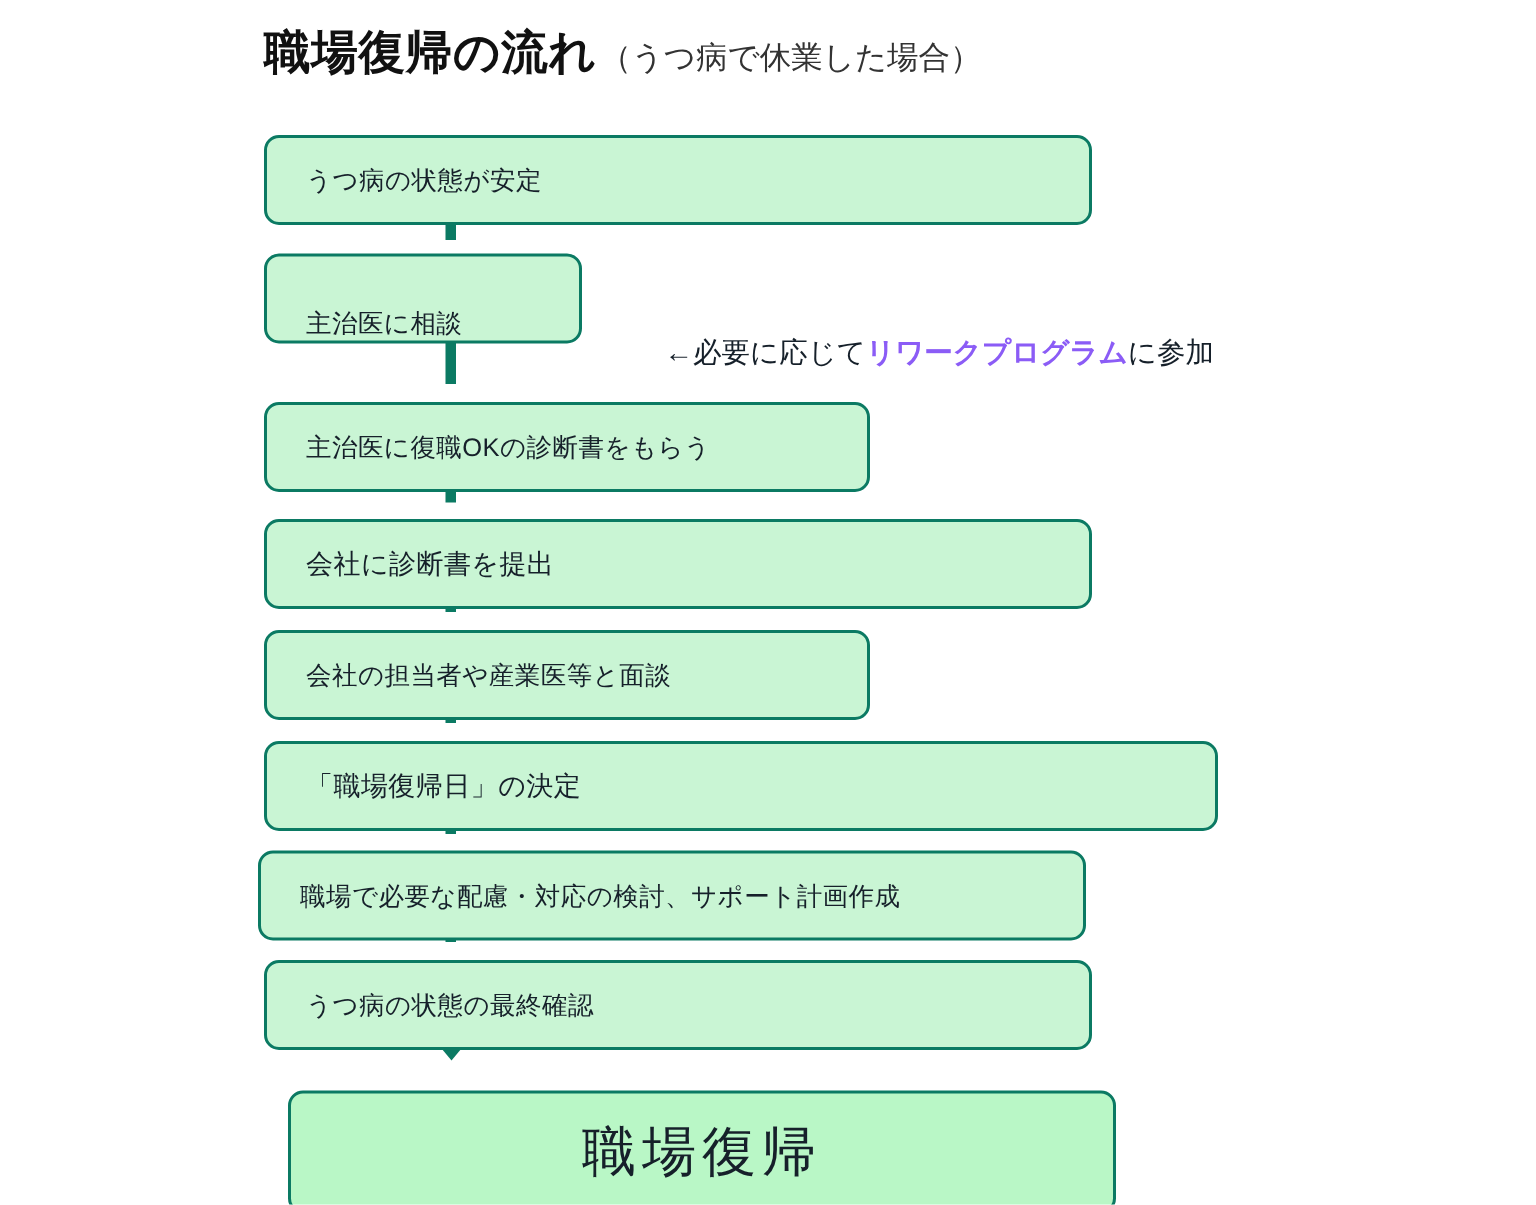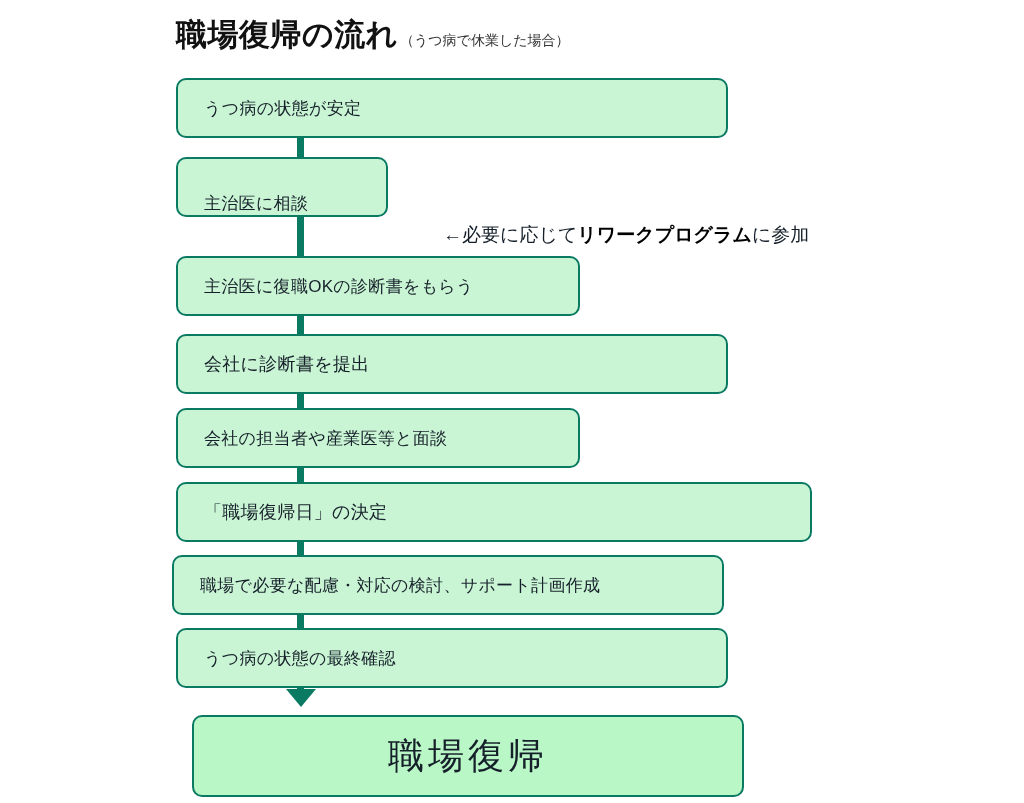--- a/index.html
+++ b/index.html
@@ -25,21 +25,21 @@
     align-items: baseline;
     white-space: nowrap;
   }
   #title-main {
     font-size: 31px;
     font-weight: bold;
     letter-spacing: 0.5px;
     color: #111111;
   }
   #title-sub {
-    font-size: 14px;
+    font-size: 21px;
     font-weight: normal;
     color: #333333;
     margin-left: 2px;
     text-align: right;
   }
 
   
   #flow {
     position: absolute;
     left: 0;
@@ -59,20 +59,21 @@
   .node {
     position: absolute;
     box-sizing: border-box;
     border: 2px solid #0b7a63;
     border-radius: 10px;
     background: #c9f5d4;
     display: flex;
     align-items: center;
     padding-left: 26px;
     z-index: 2;
+    margin-top: 12px;
   }
   .node .label {
     font-size: 17px;
     color: #16202a;
     letter-spacing: 0.3px;
   }
   .node.bold .label {
     font-weight: normal;
     font-size: 18px;
   }
@@ -105,21 +106,21 @@
   
   #side-note {
     position: absolute;
     left: 443px;
     top: 222px;
     font-size: 19px;
     white-space: nowrap;
     color: #16202a;
   }
   #side-note .accent {
-    color: #000000;
+    color: #8b5cf6;
     font-weight: bold;
   }
 </style>
 </head>
 <body>
 
 <div id="title-area">
   <span id="title-main">職場復帰の流れ</span>
   <span id="title-sub">（うつ病で休業した場合）</span>
 </div>

